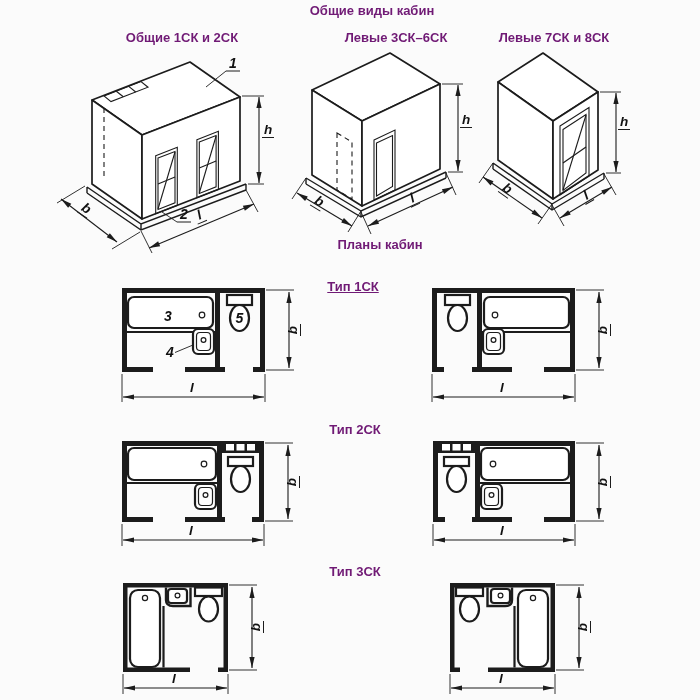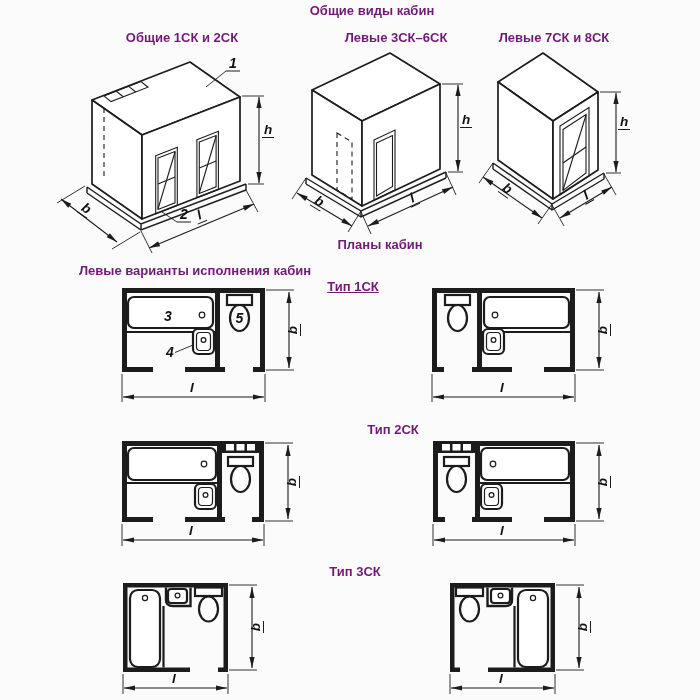--- a/index.html
+++ b/index.html
@@ -291,17 +291,16 @@
       <line class="dimln" x1="451" y1="688" x2="554" y2="688"></line>
       <text class="dim" x="501" y="683" text-anchor="middle">l</text>
     </g>
   </svg>
 
   <div class="hdr" style="left:372px;top:3px;">Общие виды кабин</div>
   <div class="hdr" style="left:182px;top:30px;">Общие 1СК и 2СК</div>
   <div class="hdr" style="left:396px;top:30px;">Левые 3СК–6СК</div>
   <div class="hdr" style="left:554px;top:30px;">Левые 7СК и 8СК</div>
   <div class="hdr" style="left:368px;top:237px;margin-left:12px;">Планы кабин</div>
-  <div class="hdr" style="left:195px;top:263px;">Левые варианты исполнения кабин</div>
   <div class="hdr" style="left:353px;top:279px;text-decoration:underline;">Тип 1СК</div>
-  <div class="hdr" style="left:355px;top:422px;margin-left:38px;">Тип 2СК</div>
+  <div class="hdr" style="left:355px;top:422px;">Тип 2СК</div>
   <div class="hdr" style="left:355px;top:564px;">Тип 3СК</div>
 </div>
 
 </body></html>

